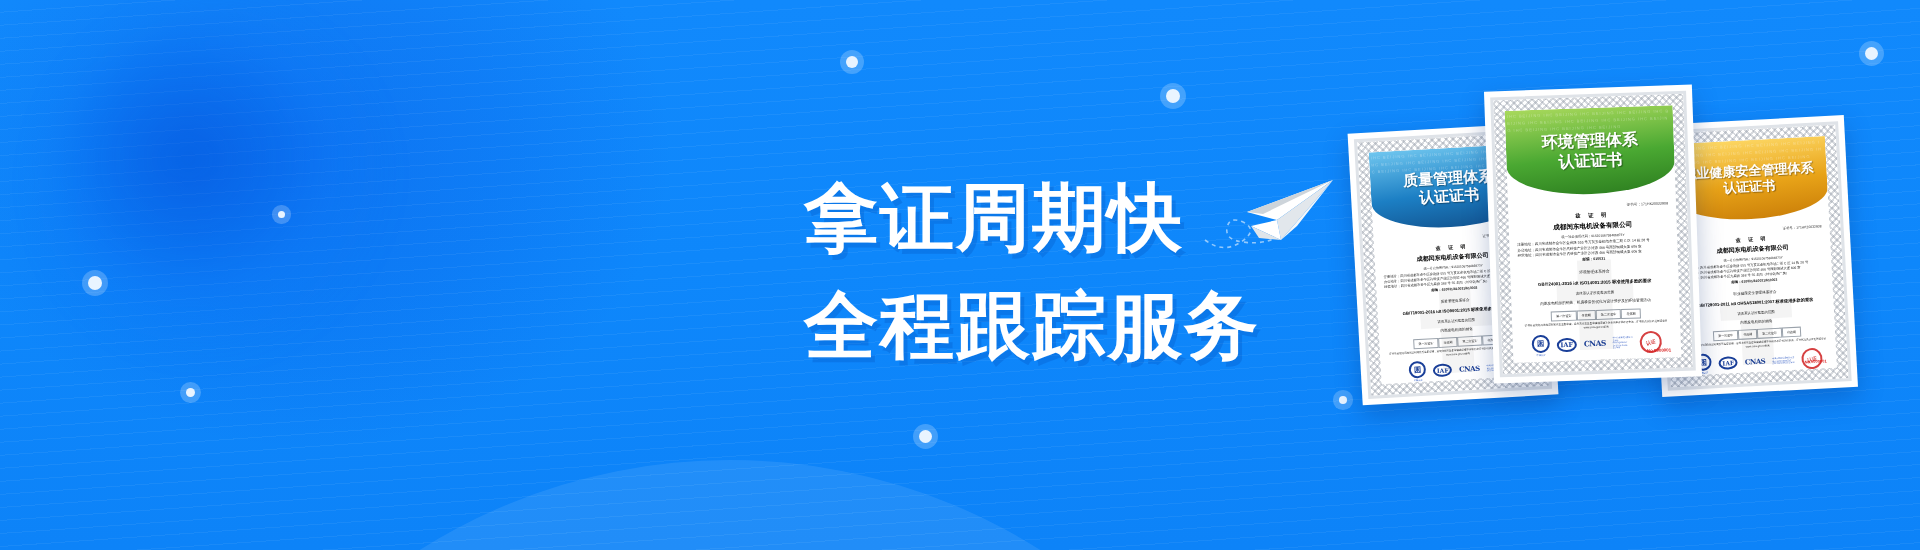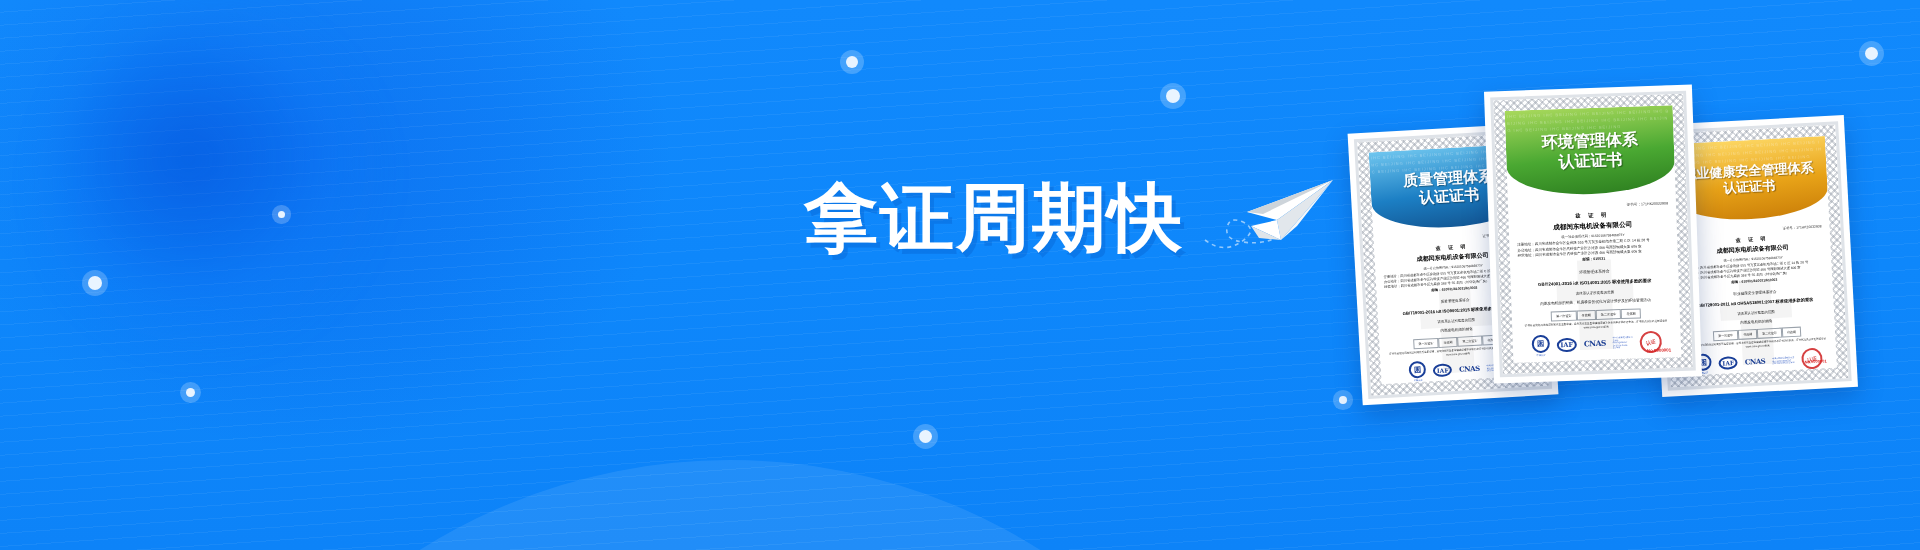--- a/index.html
+++ b/index.html
@@ -175,20 +175,21 @@
       <div class="dot" style="left: 846px; top: 56px; width: 12px; height: 12px;"></div>
       <div class="dot" style="left: 1166px; top: 89px; width: 14px; height: 14px;"></div>
       <div class="dot" style="left: 919px; top: 430px; width: 13px; height: 13px;"></div>
       <div class="dot" style="left: 1339px; top: 396px; width: 8px; height: 8px;"></div>
       <div class="dot" style="left: 1663px; top: 91px; width: 7px; height: 7px;"></div>
       <div class="dot" style="left: 1865px; top: 47px; width: 13px; height: 13px;"></div>
     </div>
 
   <div class="headline">
     <div class="hl-line">拿证周期快</div>
+    <div class="hl-line">全程跟踪服务</div>
   </div>
 
   <div class="plane-wrap">
     <svg width="150" height="92" viewBox="0 0 150 92">
       <path d="M20 72 Q38 86 56 74 Q74 62 58 54 Q44 48 42 60 Q40 72 58 74 Q84 78 104 62" fill="none" stroke="rgba(255,255,255,0.55)" stroke-width="1.6" stroke-dasharray="4 4"></path>
       <path d="M148 12 L62 44 L92 52 Z" fill="#ffffff"></path>
       <path d="M148 12 L92 52 L96 72 Z" fill="#e2e7ec"></path>
       <path d="M148 12 L96 72 L112 58 Z" fill="#f4f7fa"></path>
       <path d="M148 12 L62 44 L78 46 Z" fill="#cdd4da"></path>
       <path d="M66 58 L92 52 L96 72 Z" fill="#ffffff"></path>

